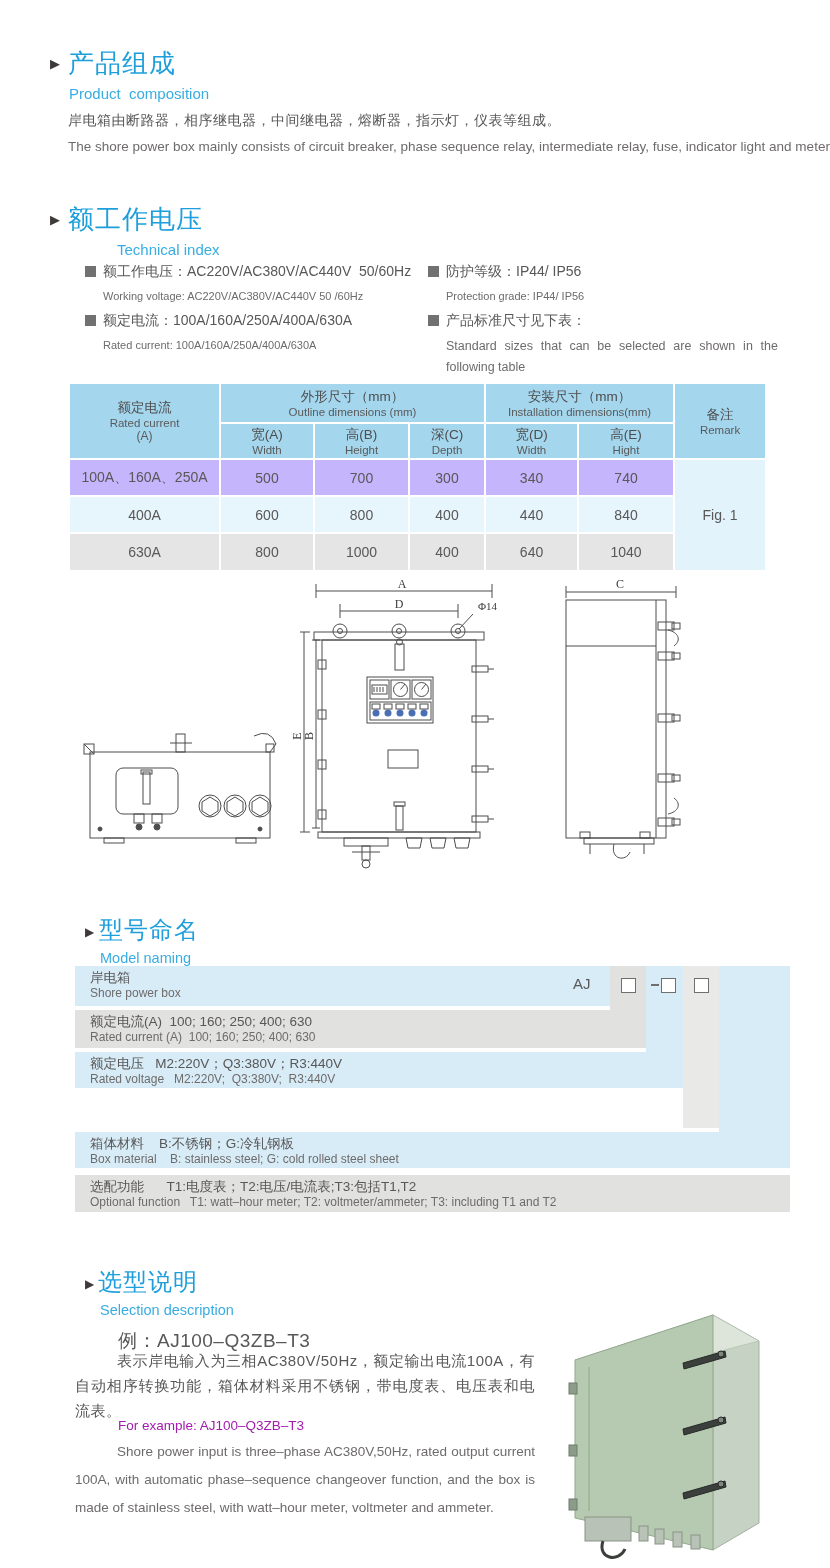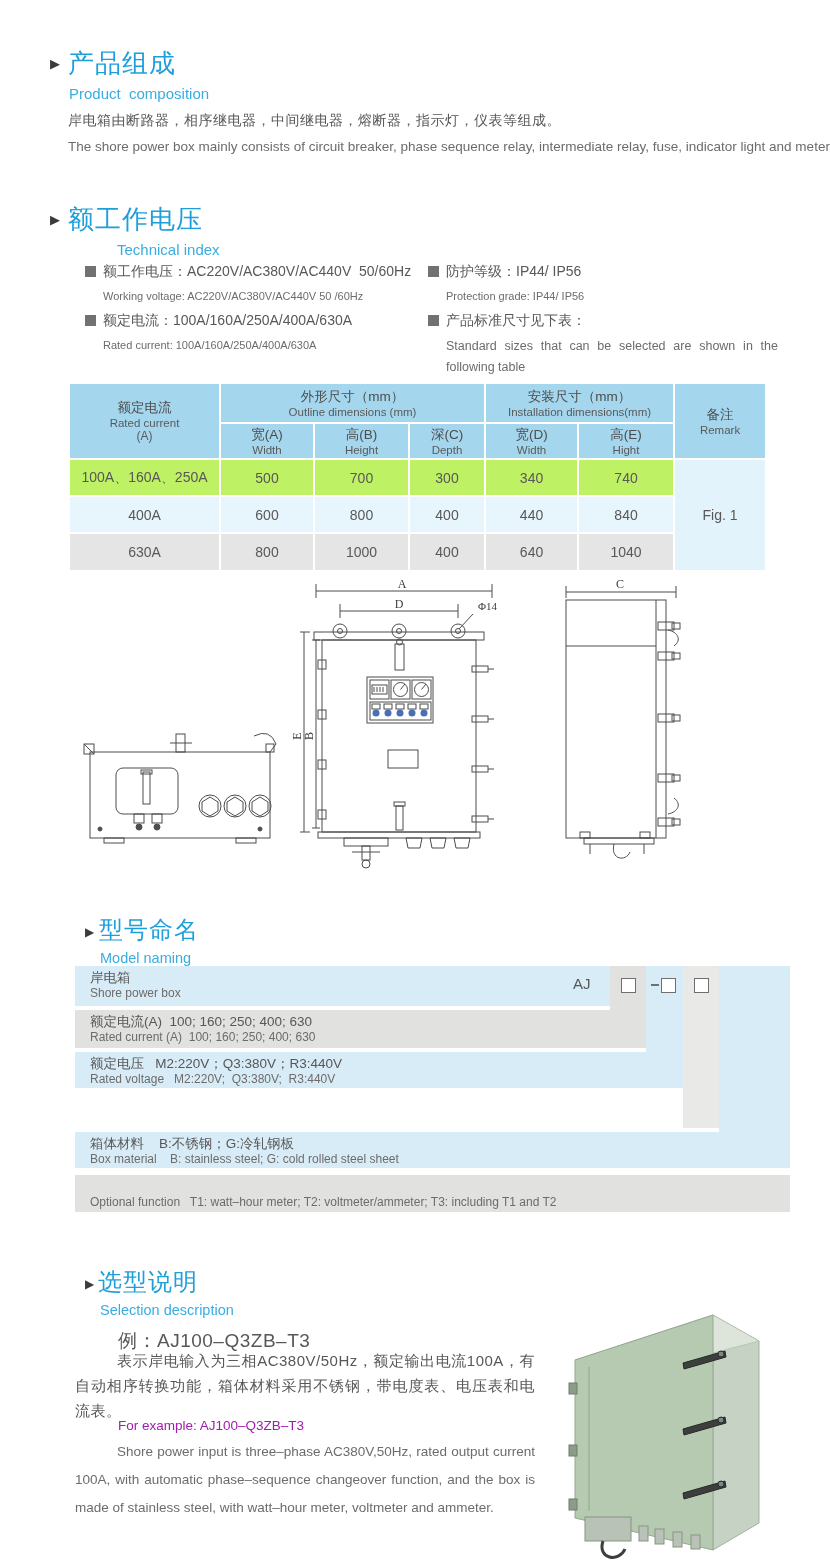--- a/index.html
+++ b/index.html
@@ -14,21 +14,21 @@
   .sq{display:inline-block;width:11px;height:11px;background:#727171;margin-right:7px;vertical-align:-1px;}
   .ti-cn{font-size:14px;white-space:pre;}
   .ti-en{font-size:11px;color:#6e6b6b;white-space:pre;}
   .ti-en-wrap{font-size:12.5px;color:#6e6b6b;text-align:justify;line-height:21px;}
   
   table.dim{border-collapse:collapse;table-layout:fixed;width:697px;}
   table.dim td{border:2px solid #fff;text-align:center;vertical-align:middle;padding:0;}
   .th-bg{background:#a4d6ee;color:#4d4d4d;}
   .c-cn{font-size:13.5px;} .c-en{font-size:11.5px;color:#5a5a5a;} .c-un{font-size:12px;color:#5a5a5a;}
   .d-val{font-size:14px;color:#595757;}
-  .row-a{background:#bef264;} .row-b{background:#e7f5fc;} .row-c{background:#e5e5e5;}
+  .row-a{background:#c4b5fd;} .row-b{background:#e7f5fc;} .row-c{background:#e5e5e5;}
   .remark-cell{background:#e2f3fb;}
   
   .band{position:absolute;}
   .nm-cn{font-size:13.5px;color:#595757;white-space:pre;position:absolute;left:15px;top:3px;}
   .nm-en{font-size:12px;color:#6e6b6b;white-space:pre;position:absolute;left:15px;top:20px;}
   .code-box{position:absolute;width:13px;height:13px;border:1px solid #6f6f6f;background:#fff;}
   .code-dash{position:absolute;width:8px;height:2px;background:#6f6f6f;}
   .sel-cn{font-size:19px;letter-spacing:0.5px;white-space:pre;}
   .sel-body-cn{font-size:15px;line-height:25px;text-align:justify;text-indent:42px;letter-spacing:0.5px;}
   .sel-en{font-size:13.5px;color:#a21caf;white-space:pre;}
@@ -307,20 +307,21 @@
     </div>
     <div class="band" style="left:0;top:86px;width:608px;height:36px;background:#d7ecf7;">
       <div class="nm-cn">额定电压   M2:220V；Q3:380V；R3:440V</div>
         <div class="nm-en">Rated voltage   M2:220V;  Q3:380V;  R3:440V</div>
     </div>
     <div class="band" style="left:0;top:166px;width:715px;height:36px;background:#d7ecf7;">
       <div class="nm-cn">箱体材料    B:不锈钢；G:冷轧钢板</div>
         <div class="nm-en">Box material    B: stainless steel; G: cold rolled steel sheet</div>
     </div>
     <div class="band" style="left:0;top:209px;width:715px;height:37px;background:#e1e1df;">
+      <div class="nm-cn">选配功能      T1:电度表；T2:电压/电流表;T3:包括T1,T2</div>
         <div class="nm-en">Optional function   T1: watt–hour meter; T2: voltmeter/ammeter; T3: including T1 and T2</div>
     </div>
 
     <div class="code-box" style="left:546px;top:12px;"></div>
     <div class="code-dash" style="left:576px;top:18px;"></div>
     <div class="code-box" style="left:586px;top:12px;"></div>
     <div class="code-box" style="left:619px;top:12px;"></div>
   </div>
 
   <span class="abs arrow" style="left:85px;top:1278px;font-size:12px;">▶</span>

